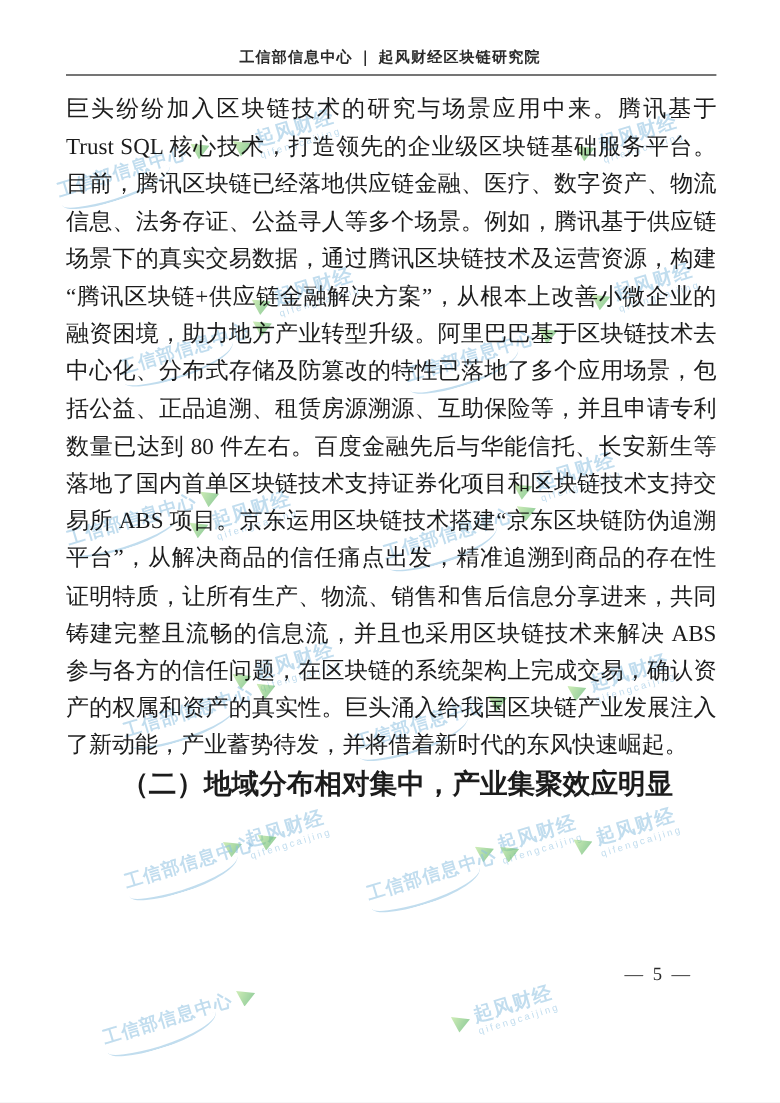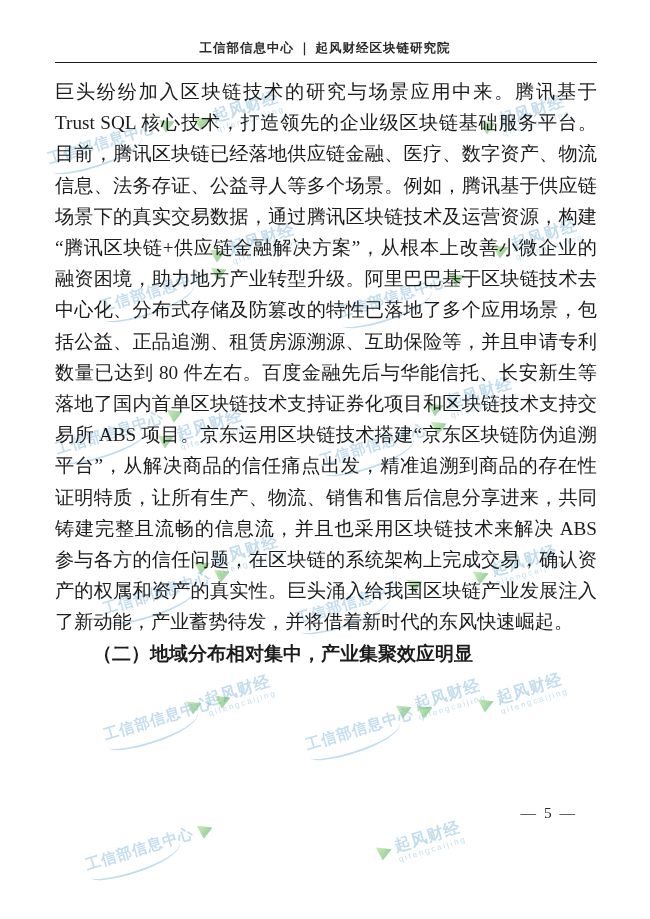--- a/index.html
+++ b/index.html
@@ -31,21 +31,21 @@
   .doc-body{
     margin:13px 53px 0 55px;
     font-size:19.2px;
     line-height:31.2px;
     text-align:justify;
   }
   .doc-body p{margin:0;text-indent:2em;}
   .doc-body p.no-indent{text-indent:0;}
   .section-heading{
     margin:0;
-    font-size:19px;
+    font-size:23px;
     line-height:31.2px;
     font-weight:bold;
     text-indent:2em;
   }
   
   .page-number{
     position:absolute;
     top:804px;right:73px;
     font-size:15.5px;
     letter-spacing:2px;

